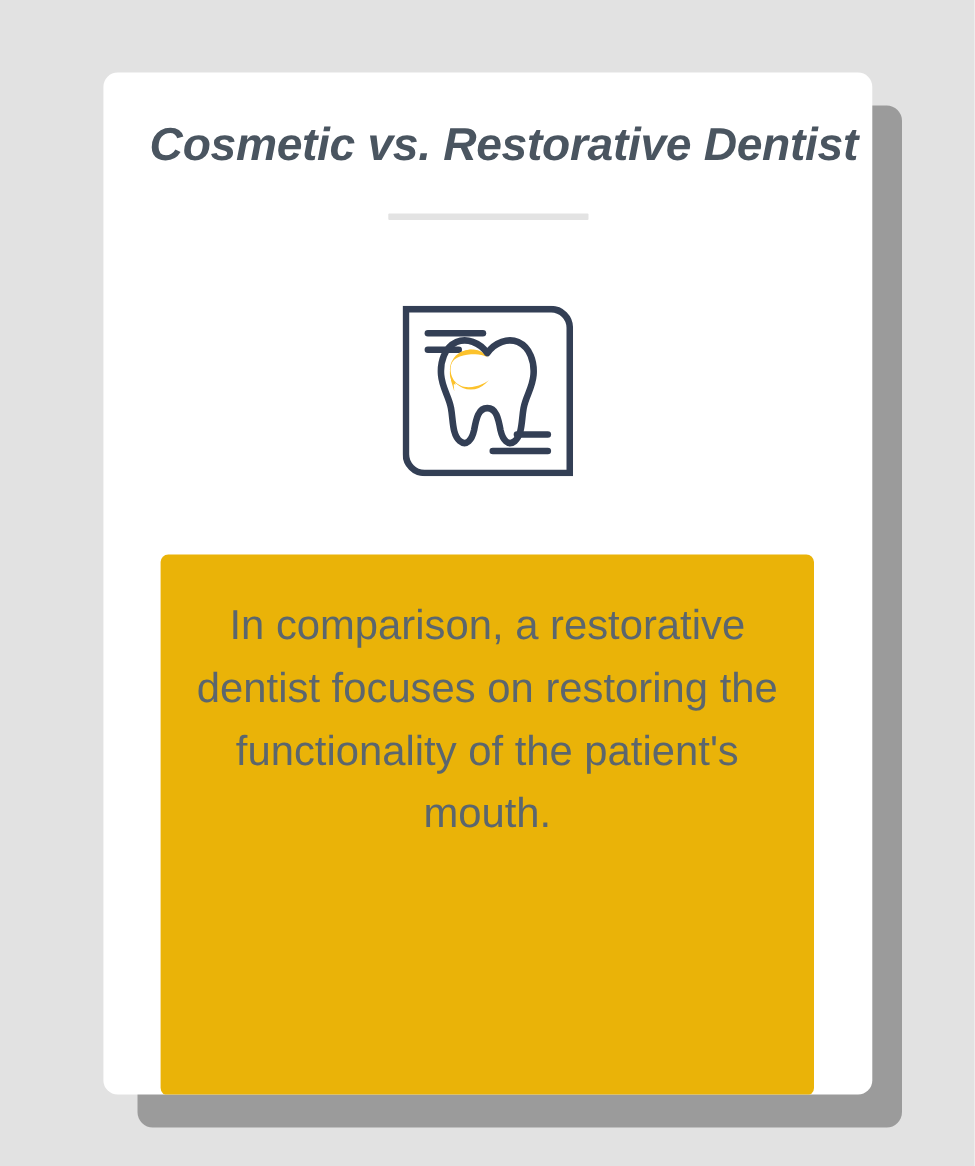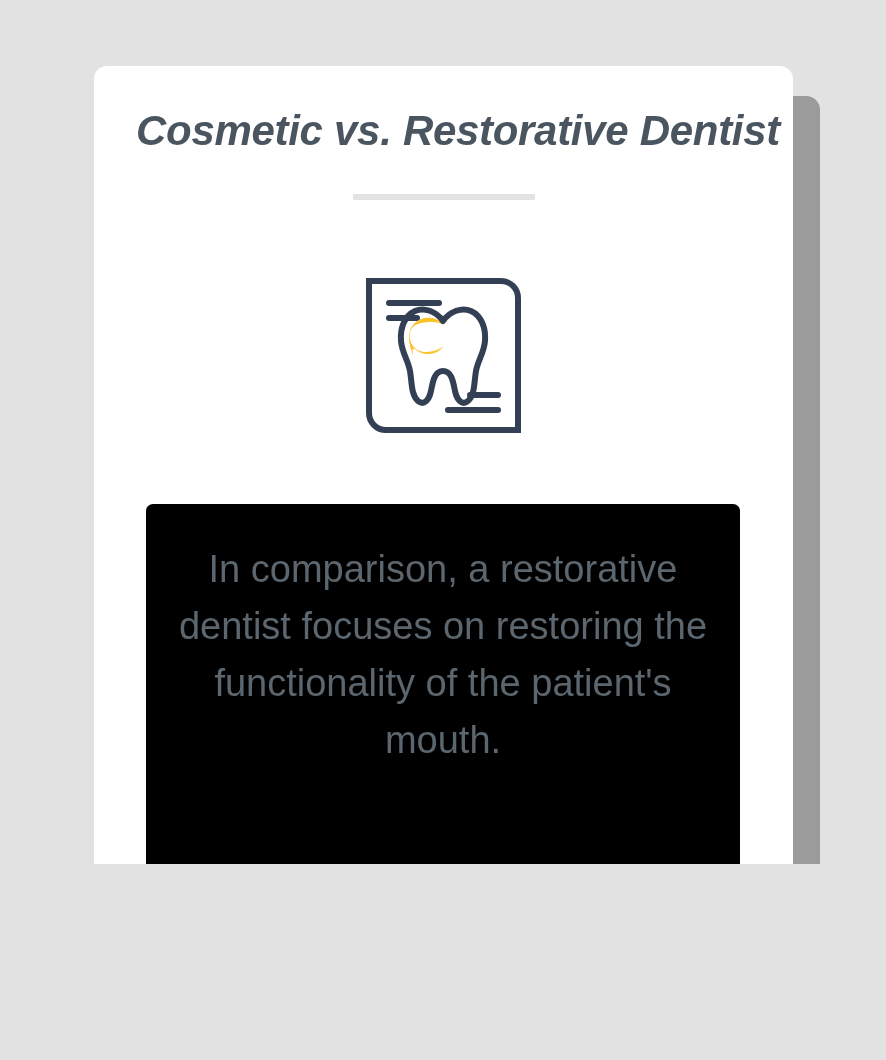--- a/index.html
+++ b/index.html
@@ -10,21 +10,21 @@
     width: 886px;
     height: 1060px;
     background: #e2e2e2;
     font-family: "Liberation Sans", sans-serif;
     overflow: hidden;
   }
 
   .slide {
     position: relative;
     width: 886px;
-    height: 864px;
+    height: 1060px;
     overflow: hidden;
   }
 
   
   .card-shadow {
     position: absolute;
     left: 125px;
     top: 96px;
     width: 695px;
     height: 929px;
@@ -80,21 +80,21 @@
     width: 155px;
     height: 155px;
   }
 
   .text-panel {
     position: absolute;
     left: 52px;
     top: 438px;
     width: 594px;
     height: 492px;
-    background: #000000;
+    background: #eab308;
     border-radius: 7px;
     overflow: hidden;
   }
 
   .body-text {
     position: absolute;
     left: 0;
     top: 37px;
     width: 594px;
     text-align: center;

